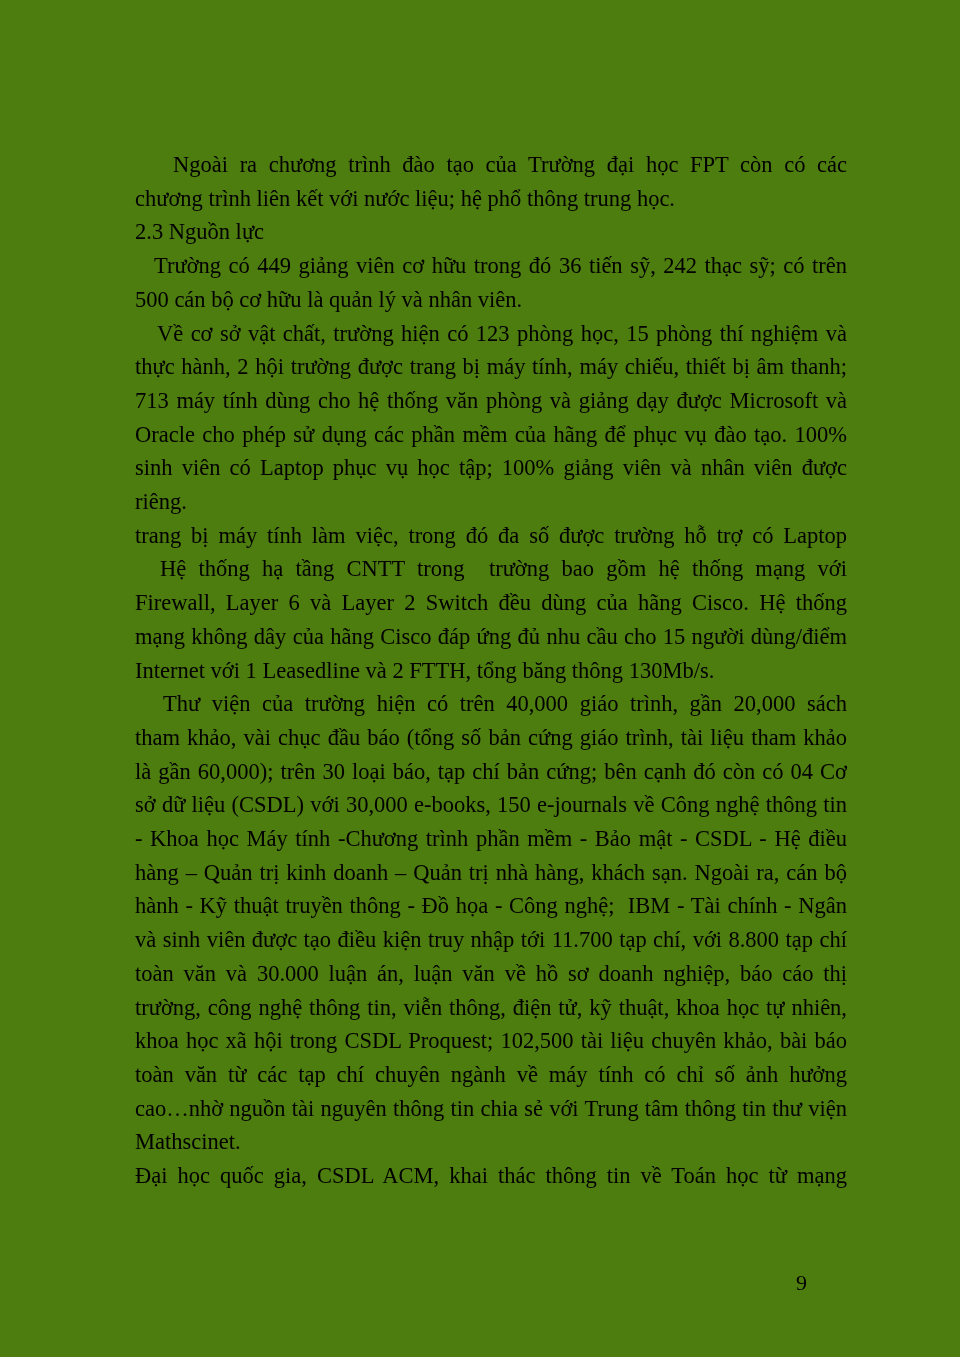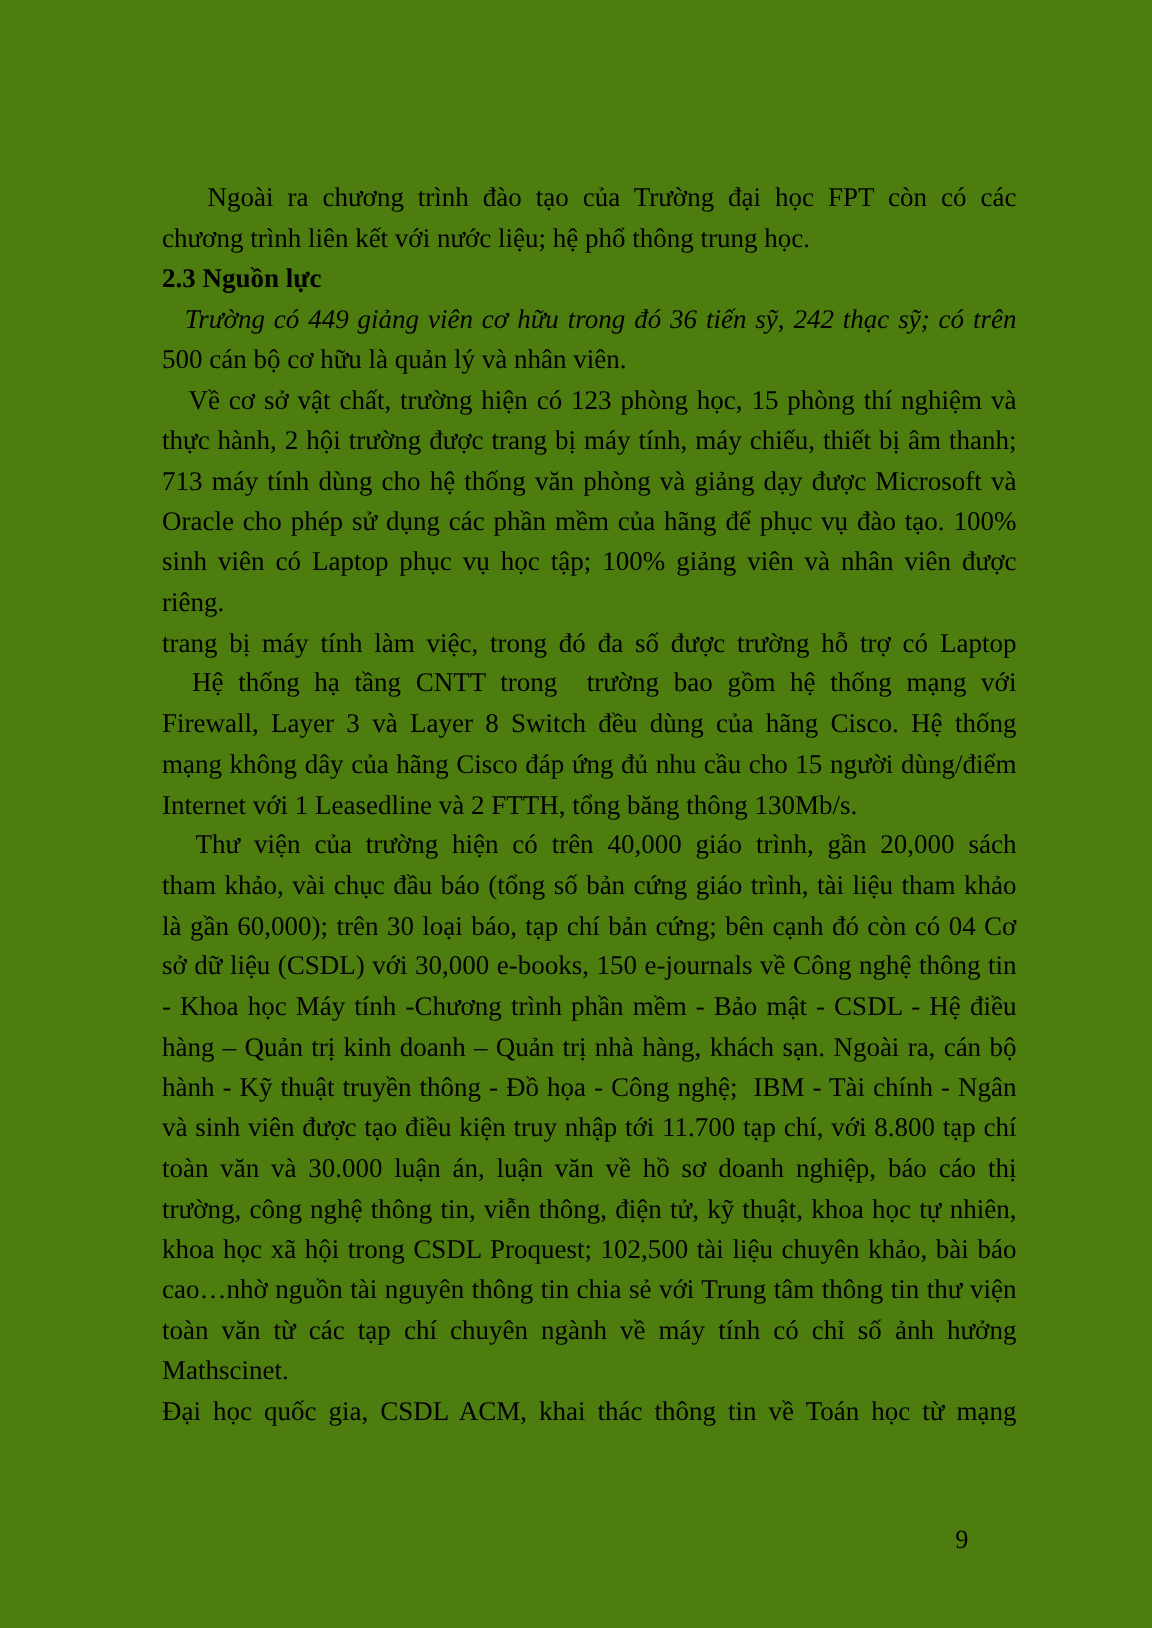--- a/index.html
+++ b/index.html
@@ -24,21 +24,21 @@
   .line {
     text-align: justify;
     text-align-last: justify;
     white-space: pre-wrap;
   }
   .line.last {
     text-align: left;
     text-align-last: left;
   }
   .heading .line {
-    font-weight: 700;
+    font-weight: 400;
     text-align: left;
     text-align-last: left;
   }
   .page-number {
     position: absolute;
     left: 796px;
     top: 1270px;
     font-family: "Liberation Serif", serif;
     font-size: 22px;
     color: #000000;
@@ -50,50 +50,50 @@
 <div class="page">
   <div class="content">
       <div class="block paragraph">
         <div class="line" style="text-indent: 38px;">Ngoài ra chương trình đào tạo của Trường đại học FPT còn có các</div>
         <div class="line last">chương trình liên kết với nước liệu; hệ phổ thông trung học.</div>
       </div>
       <div class="block heading">
         <div class="line last">2.3 Nguồn lực</div>
       </div>
       <div class="block paragraph">
-        <div class="line" style="text-indent: 19px; font-style: italic;">Trường có 449 giảng viên cơ hữu trong đó 36 tiến sỹ, 242 thạc sỹ; có trên</div>
+        <div class="line" style="text-indent: 19px;">Trường có 449 giảng viên cơ hữu trong đó 36 tiến sỹ, 242 thạc sỹ; có trên</div>
         <div class="line last">500 cán bộ cơ hữu là quản lý và nhân viên.</div>
       </div>
       <div class="block paragraph">
         <div class="line" style="text-indent: 22px;">Về cơ sở vật chất, trường hiện có 123 phòng học, 15 phòng thí nghiệm và</div>
         <div class="line">thực hành, 2 hội trường được trang bị máy tính, máy chiếu, thiết bị âm thanh;</div>
         <div class="line">713 máy tính dùng cho hệ thống văn phòng và giảng dạy được Microsoft và</div>
         <div class="line">Oracle cho phép sử dụng các phần mềm của hãng để phục vụ đào tạo. 100%</div>
         <div class="line">sinh viên có Laptop phục vụ học tập; 100% giảng viên và nhân viên được</div>
         <div class="line last">riêng.</div>
         <div class="line">trang bị máy tính làm việc, trong đó đa số được trường hỗ trợ có Laptop</div>
       </div>
       <div class="block paragraph">
         <div class="line" style="text-indent: 25px; font-family: Liberation Serif, serif;">Hệ thống hạ tầng CNTT trong  trường bao gồm hệ thống mạng với</div>
-        <div class="line">Firewall, Layer 3 và Layer 8 Switch đều dùng của hãng Cisco. Hệ thống</div>
+        <div class="line">Firewall, Layer 6 và Layer 2 Switch đều dùng của hãng Cisco. Hệ thống</div>
         <div class="line">mạng không dây của hãng Cisco đáp ứng đủ nhu cầu cho 15 người dùng/điểm</div>
         <div class="line last">Internet với 1 Leasedline và 2 FTTH, tổng băng thông 130Mb/s.</div>
       </div>
       <div class="block paragraph">
         <div class="line" style="text-indent: 28px;">Thư viện của trường hiện có trên 40,000 giáo trình, gần 20,000 sách</div>
         <div class="line">tham khảo, vài chục đầu báo (tổng số bản cứng giáo trình, tài liệu tham khảo</div>
         <div class="line">là gần 60,000); trên 30 loại báo, tạp chí bản cứng; bên cạnh đó còn có 04 Cơ</div>
         <div class="line">sở dữ liệu (CSDL) với 30,000 e-books, 150 e-journals về Công nghệ thông tin</div>
         <div class="line">- Khoa học Máy tính -Chương trình phần mềm - Bảo mật - CSDL - Hệ điều</div>
         <div class="line">hàng – Quản trị kinh doanh – Quản trị nhà hàng, khách sạn. Ngoài ra, cán bộ</div>
         <div class="line">hành - Kỹ thuật truyền thông - Đồ họa - Công nghệ;  IBM - Tài chính - Ngân</div>
         <div class="line">và sinh viên được tạo điều kiện truy nhập tới 11.700 tạp chí, với 8.800 tạp chí</div>
         <div class="line">toàn văn và 30.000 luận án, luận văn về hồ sơ doanh nghiệp, báo cáo thị</div>
         <div class="line">trường, công nghệ thông tin, viễn thông, điện tử, kỹ thuật, khoa học tự nhiên,</div>
         <div class="line">khoa học xã hội trong CSDL Proquest; 102,500 tài liệu chuyên khảo, bài báo</div>
+        <div class="line">toàn văn từ các tạp chí chuyên ngành về máy tính có chỉ số ảnh hưởng</div>
         <div class="line">cao…nhờ nguồn tài nguyên thông tin chia sẻ với Trung tâm thông tin thư viện</div>
-        <div class="line">toàn văn từ các tạp chí chuyên ngành về máy tính có chỉ số ảnh hưởng</div>
         <div class="line last">Mathscinet.</div>
         <div class="line">Đại học quốc gia, CSDL ACM, khai thác thông tin về Toán học từ mạng</div>
       </div>
     </div>
   <div class="page-number">9</div>
 </div>
 
 </body></html>

